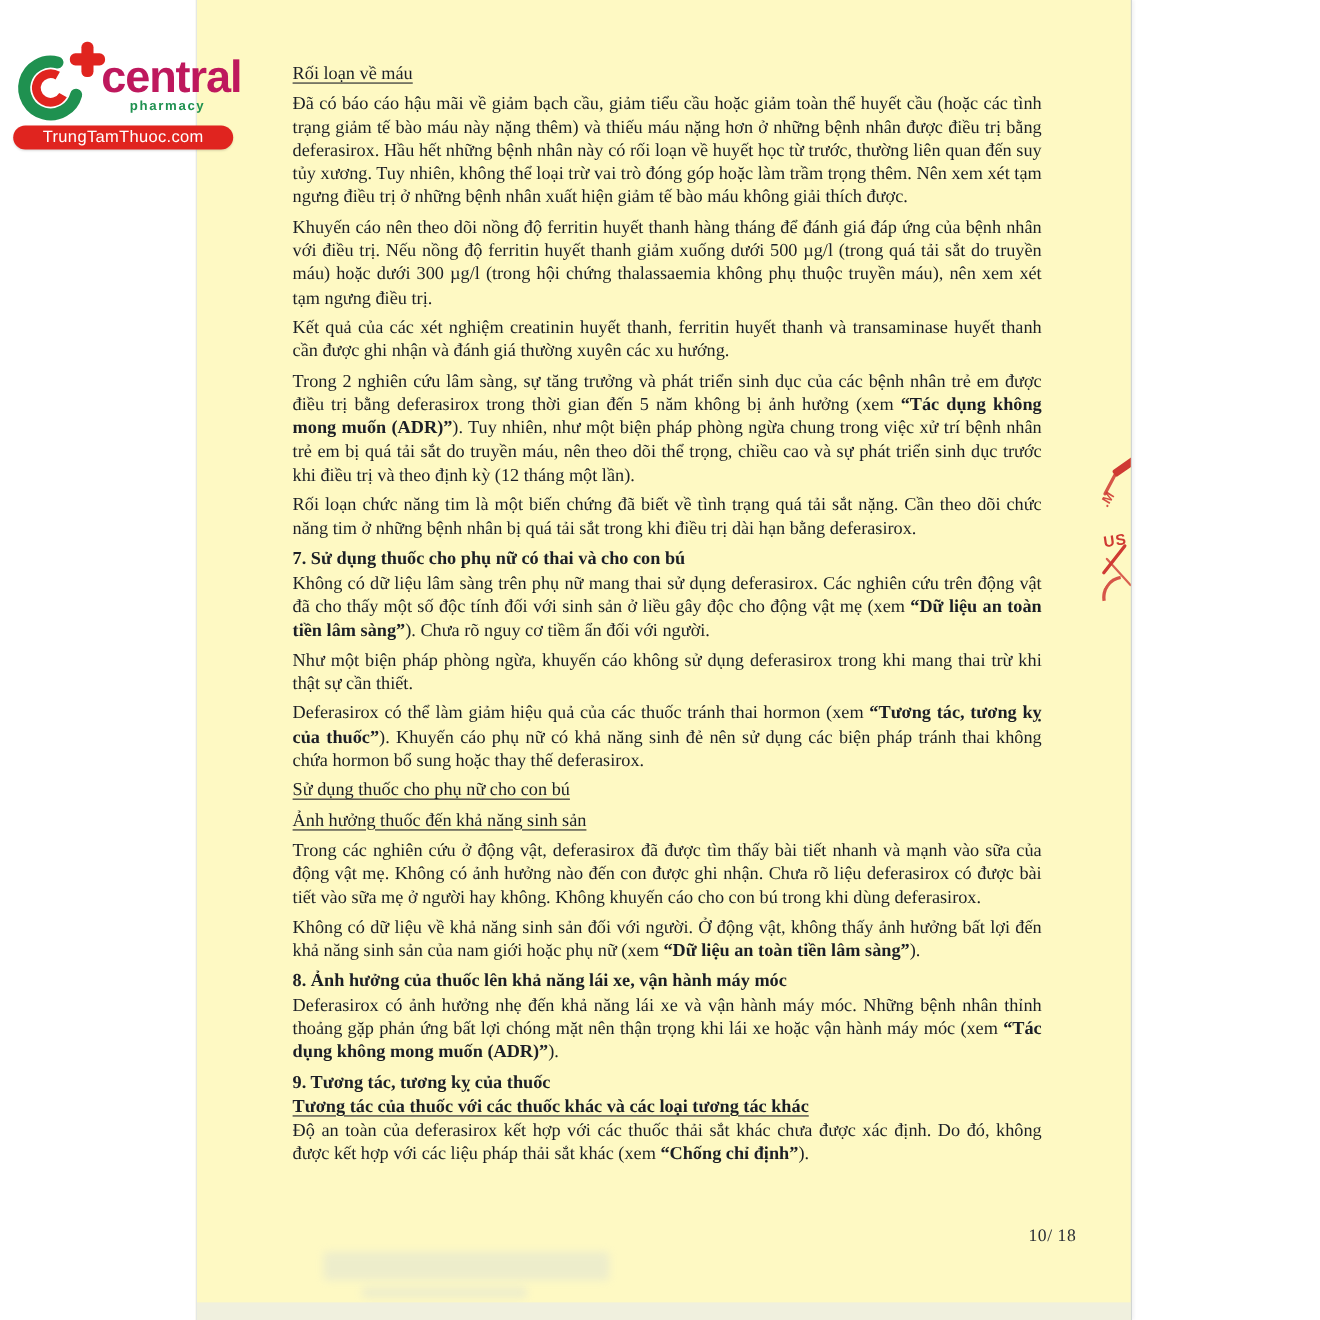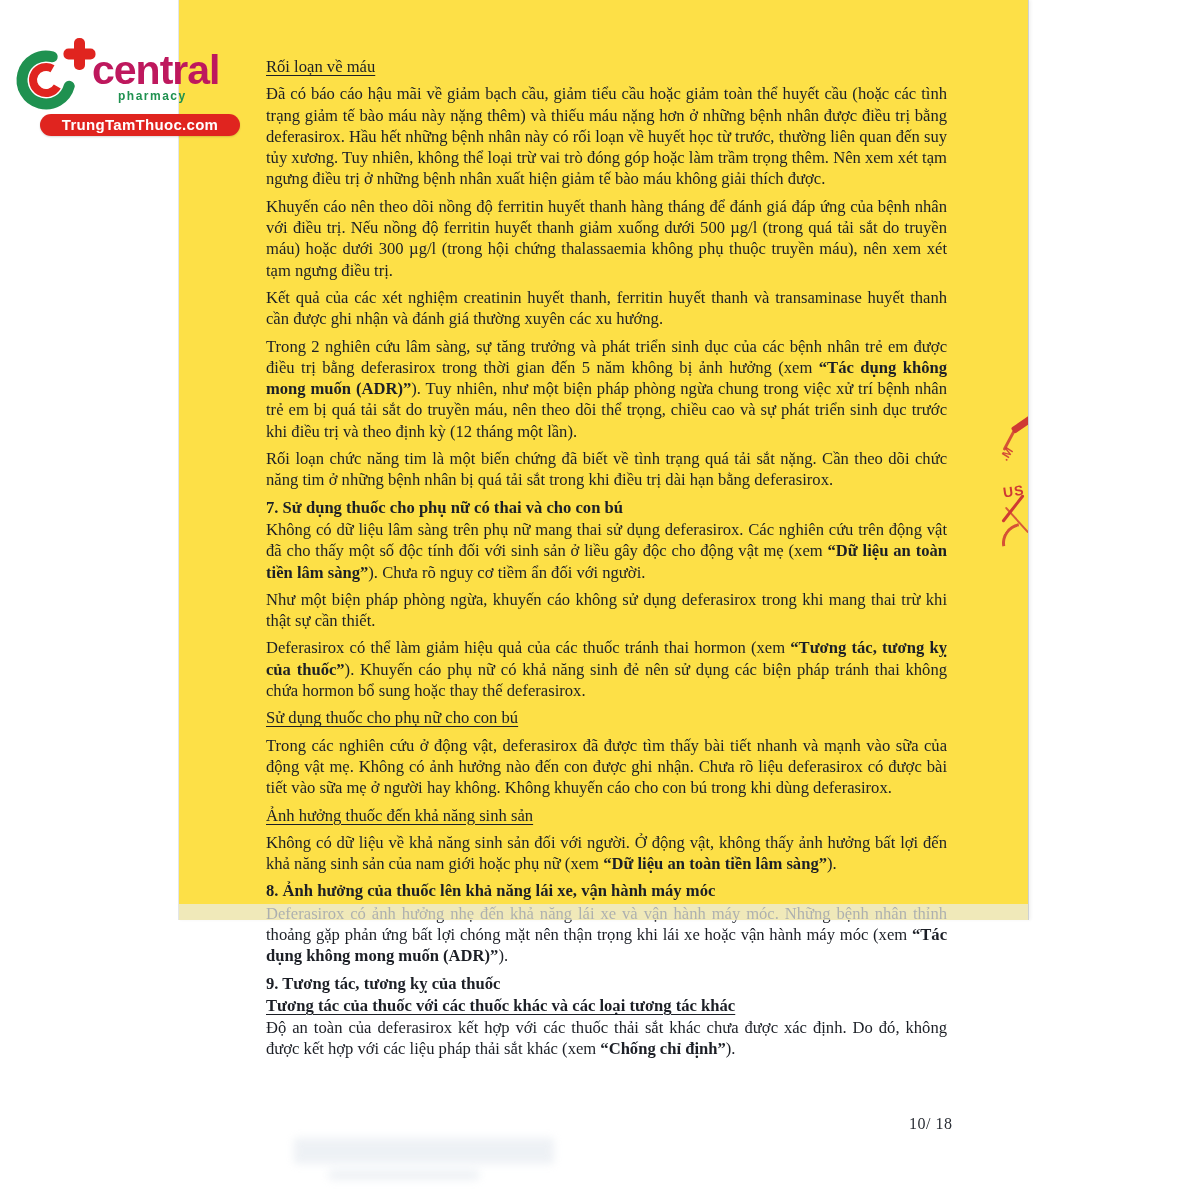--- a/index.html
+++ b/index.html
@@ -3,22 +3,22 @@
 <meta charset="utf-8">
 <style>
   html,body{margin:0;padding:0;}
   body{
     width:1200px;height:1200px;position:relative;overflow:hidden;
     background:#ffffff;
     font-family:"Liberation Serif","DejaVu Serif",serif;
   }
   
   .page{
-    position:absolute;left:178px;top:0;width:849px;height:920px;
-    background:#fde047;
+    position:absolute;left:178px;top:0;width:849px;height:1200px;
+    background:#fef9c3;
     border-left:1px solid #e3e6e8;
     border-right:1px solid #ccd1d5;
     box-shadow:2px 0 3px rgba(0,0,0,0.05);
   }
   .page-bottom-strip{
     position:absolute;left:0;bottom:0;width:100%;height:16px;
     background:#e9ede9;opacity:.7;
   }
   .ghost{position:absolute;background:#c7d2df;filter:blur(4px);opacity:.30;border-radius:3px;}
   .ghost1{left:115px;top:1138px;width:260px;height:26px;}
@@ -32,21 +32,21 @@
   .blk{margin:0 0 6px;}
   .para{text-align:justify;}
   .hu{text-decoration:underline;text-underline-offset:3px;margin:4px 0 6px;}
   .hb{font-weight:bold;margin:5px 0 1px;}
   .hbu{font-weight:bold;text-decoration:underline;text-underline-offset:3px;margin:0 0 1px;}
   .tight{margin-top:0;}
   .b{font-weight:bold;}
 
   
   .page-number{
-    position:absolute;left:730px;top:1115px;width:80px;
+    position:absolute;left:756px;top:1115px;width:80px;
     font-size:16px;color:#2a2e35;letter-spacing:.5px;
   }
 
   
   .stamp{
     position:absolute;right:0;top:415px;width:34px;height:155px;
     overflow:hidden;color:#cf3a33;
   }
   .stamp .stroke{position:absolute;background:#cf3a33;border-radius:2px;}
   .st1{left:16px;top:4px;width:30px;height:7px;transform:rotate(-35deg);}
@@ -63,43 +63,43 @@
 
   
   .logo{position:absolute;left:12px;top:36px;width:240px;z-index:10;
         font-family:"Liberation Sans","DejaVu Sans",sans-serif;}
   .brand{position:absolute;left:80px;top:14px;font-size:41px;font-weight:bold;
          letter-spacing:-1px;line-height:1;}
   .tagline{position:absolute;left:106px;top:54px;font-size:12px;font-weight:600;
            letter-spacing:1.5px;line-height:1;}
   .site-badge{
     position:absolute;left:0;top:78px;width:200px;height:22px;border-radius:12px;
-    color:#ffffff;font-size:15px;font-weight:bold;text-align:center;line-height:22px;
-    letter-spacing:.3px;box-shadow:0 1px 2px rgba(0,0,0,.15);margin-left:28px;
+    color:#ffffff;font-size:15px;font-weight:normal;text-align:center;line-height:22px;
+    letter-spacing:.3px;box-shadow:0 1px 2px rgba(0,0,0,.15);
   }
   .brand-icon{position:absolute;left:2px;top:0;}
 </style>
 </head>
 <body>
 
 <div class="page">
   <div class="content" id="doc-body">
       <div class="blk hu"><span>Rối loạn về máu</span></div>
       <div class="blk para"><span>Đã có báo cáo hậu mãi về giảm bạch cầu, giảm tiểu cầu hoặc giảm toàn thể huyết cầu (hoặc các tình trạng giảm tế bào máu này nặng thêm) và thiếu máu nặng hơn ở những bệnh nhân được điều trị bằng deferasirox. Hầu hết những bệnh nhân này có rối loạn về huyết học từ trước, thường liên quan đến suy tủy xương. Tuy nhiên, không thể loại trừ vai trò đóng góp hoặc làm trầm trọng thêm. Nên xem xét tạm ngưng điều trị ở những bệnh nhân xuất hiện giảm tế bào máu không giải thích được.</span></div>
       <div class="blk para"><span>Khuyến cáo nên theo dõi nồng độ ferritin huyết thanh hàng tháng để đánh giá đáp ứng của bệnh nhân với điều trị. Nếu nồng độ ferritin huyết thanh giảm xuống dưới 500 µg/l (trong quá tải sắt do truyền máu) hoặc dưới 300 µg/l (trong hội chứng thalassaemia không phụ thuộc truyền máu), nên xem xét tạm ngưng điều trị.</span></div>
       <div class="blk para"><span>Kết quả của các xét nghiệm creatinin huyết thanh, ferritin huyết thanh và transaminase huyết thanh cần được ghi nhận và đánh giá thường xuyên các xu hướng.</span></div>
       <div class="blk para"><span>Trong 2 nghiên cứu lâm sàng, sự tăng trưởng và phát triển sinh dục của các bệnh nhân trẻ em được điều trị bằng deferasirox trong thời gian đến 5 năm không bị ảnh hưởng (xem </span><span class="b">“Tác dụng không mong muốn (ADR)”</span><span>). Tuy nhiên, như một biện pháp phòng ngừa chung trong việc xử trí bệnh nhân trẻ em bị quá tải sắt do truyền máu, nên theo dõi thể trọng, chiều cao và sự phát triển sinh dục trước khi điều trị và theo định kỳ (12 tháng một lần).</span></div>
       <div class="blk para"><span>Rối loạn chức năng tim là một biến chứng đã biết về tình trạng quá tải sắt nặng. Cần theo dõi chức năng tim ở những bệnh nhân bị quá tải sắt trong khi điều trị dài hạn bằng deferasirox.</span></div>
       <div class="blk hb"><span>7. Sử dụng thuốc cho phụ nữ có thai và cho con bú</span></div>
       <div class="blk para"><span>Không có dữ liệu lâm sàng trên phụ nữ mang thai sử dụng deferasirox. Các nghiên cứu trên động vật đã cho thấy một số độc tính đối với sinh sản ở liều gây độc cho động vật mẹ (xem </span><span class="b">“Dữ liệu an toàn tiền lâm sàng”</span><span>). Chưa rõ nguy cơ tiềm ẩn đối với người.</span></div>
       <div class="blk para"><span>Như một biện pháp phòng ngừa, khuyến cáo không sử dụng deferasirox trong khi mang thai trừ khi thật sự cần thiết.</span></div>
       <div class="blk para"><span>Deferasirox có thể làm giảm hiệu quả của các thuốc tránh thai hormon (xem </span><span class="b">“Tương tác, tương kỵ của thuốc”</span><span>). Khuyến cáo phụ nữ có khả năng sinh đẻ nên sử dụng các biện pháp tránh thai không chứa hormon bổ sung hoặc thay thế deferasirox.</span></div>
       <div class="blk hu"><span>Sử dụng thuốc cho phụ nữ cho con bú</span></div>
+      <div class="blk hu"><span>Ảnh hưởng thuốc đến khả năng sinh sản</span></div>
       <div class="blk para"><span>Trong các nghiên cứu ở động vật, deferasirox đã được tìm thấy bài tiết nhanh và mạnh vào sữa của động vật mẹ. Không có ảnh hưởng nào đến con được ghi nhận. Chưa rõ liệu deferasirox có được bài tiết vào sữa mẹ ở người hay không. Không khuyến cáo cho con bú trong khi dùng deferasirox.</span></div>
-      <div class="blk hu"><span>Ảnh hưởng thuốc đến khả năng sinh sản</span></div>
       <div class="blk para"><span>Không có dữ liệu về khả năng sinh sản đối với người. Ở động vật, không thấy ảnh hưởng bất lợi đến khả năng sinh sản của nam giới hoặc phụ nữ (xem </span><span class="b">“Dữ liệu an toàn tiền lâm sàng”</span><span>).</span></div>
       <div class="blk hb"><span>8. Ảnh hưởng của thuốc lên khả năng lái xe, vận hành máy móc</span></div>
       <div class="blk para tight"><span>Deferasirox có ảnh hưởng nhẹ đến khả năng lái xe và vận hành máy móc. Những bệnh nhân thỉnh thoảng gặp phản ứng bất lợi chóng mặt nên thận trọng khi lái xe hoặc vận hành máy móc (xem </span><span class="b">“Tác dụng không mong muốn (ADR)”</span><span>).</span></div>
       <div class="blk hb"><span>9. Tương tác, tương kỵ của thuốc</span></div>
       <div class="blk hbu tight"><span>Tương tác của thuốc với các thuốc khác và các loại tương tác khác</span></div>
       <div class="blk para tight"><span>Độ an toàn của deferasirox kết hợp với các thuốc thải sắt khác chưa được xác định. Do đó, không được kết hợp với các liệu pháp thải sắt khác (xem </span><span class="b">“Chống chỉ định”</span><span>).</span></div>
     </div>
 
   <div class="stamp">
     <div class="stroke st1"></div>

